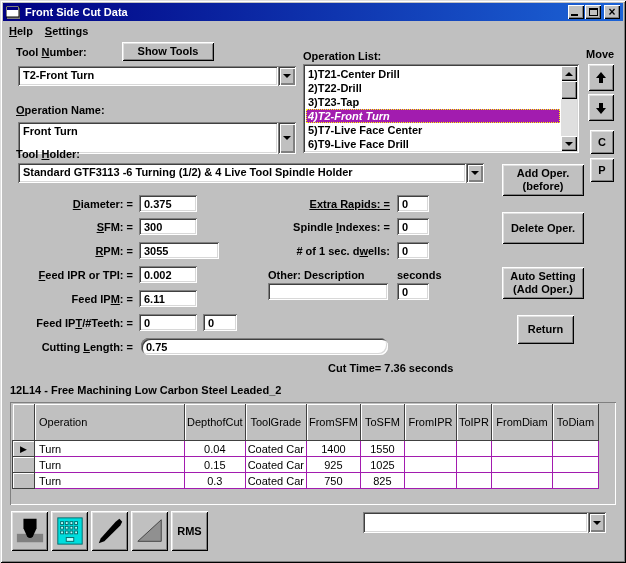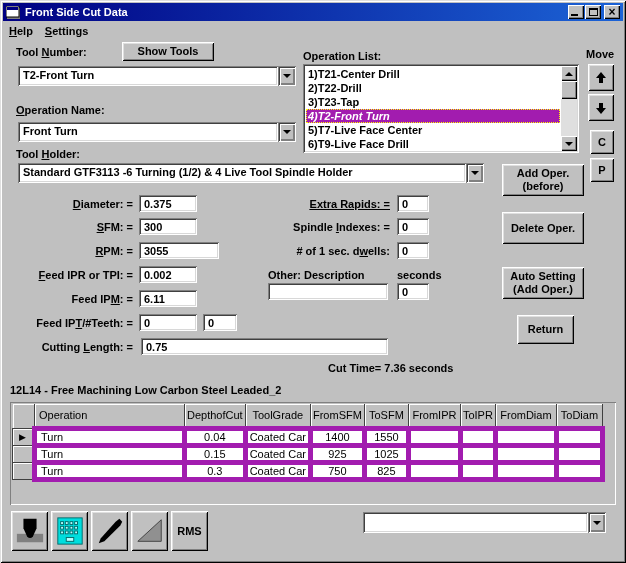--- a/index.html
+++ b/index.html
@@ -82,25 +82,25 @@
     display:flex; align-items:center; justify-content:center; }
   .scroll-thumb { position:absolute; left:0; top:15px; width:16px; height:18px; background:#c0c0c0;
     box-shadow: inset 1px 1px 0 #ffffff, inset -1px -1px 0 #000000, inset -2px -2px 0 #808080; }
 
   .gridbox { position:absolute; left:10px; top:402px; width:606px; height:103px; background:#c0c0c0;
     box-shadow: inset 1px 1px 0 #808080, inset -1px -1px 0 #ffffff; }
   table.grid { border-collapse:collapse; position:absolute; left:2px; top:2px; font-size:11px; font-weight:normal; table-layout:fixed; }
   table.grid th {
     background:#c0c0c0; font-weight:normal; height:17px; overflow:hidden; white-space:nowrap;
     border-right:1px solid #404040; border-bottom:1px solid #404040;
-    box-shadow: inset 1px 1px 0 #ffffff; text-align:center; padding:5px 2px;
+    box-shadow: inset 1px 1px 0 #ffffff; text-align:center; padding:12px 2px;
   }
   table.grid th:nth-child(2) { text-align:left; padding-left:4px; }
   table.grid td {
-    background:#fff; height:16px; border:5px solid #a21caf; overflow:hidden; white-space:nowrap;
+    background:#fff; height:16px; border:1px solid #a21caf; overflow:hidden; white-space:nowrap;
     text-align:center; padding:0 2px;
   }
   table.grid td:nth-child(2) { text-align:left; padding-left:4px; }
   table.grid td.row-selector { background:#c0c0c0; box-shadow: inset 1px 1px 0 #ffffff; border:1px solid #404040;
     font-size:9px; text-align:center; padding:0; }
 
   .toolbtn { position:absolute; top:511px; width:37px; height:40px; }
   .toolbtn svg { display:block; }
 
   .move-arrow-btn { width:26px; height:27px; }
@@ -140,21 +140,21 @@
   <div class="lbl" style="left:16px; top:46px;">Tool <u>N</u>umber:</div>
   <button class="btn" style="left:122px; top:42px; width:92px; height:19px;">Show Tools</button>
   <div class="combo" style="left:18px; top:66px; width:278px; height:20px;">
     <div class="field">T2-Front Turn</div>
     <div class="drop">
         <span class="tri-down"></span>
       </div>
   </div>
 
   <div class="lbl" style="left:16px; top:104px;"><u>O</u>peration Name:</div>
-  <div class="combo" style="left:18px; top:122px; width:278px; height:20px;">
+  <div class="combo" style="left:18px; top:122px; width:278px; height:32px;">
     <div class="field">Front Turn</div>
     <div class="drop">
         <span class="tri-down"></span>
       </div>
   </div>
 
   <div class="lbl" style="left:16px; top:148px;">Tool <u>H</u>older:</div>
   <div class="combo" style="left:18px; top:163px; width:466px; height:20px;">
     <div class="field">Standard GTF3113 -6 Turning (1/2) &amp; 4 Live Tool Spindle Holder</div>
     <div class="drop">
@@ -211,21 +211,21 @@
   <div class="lbl r" style="left:0; top:245px; width:133px;"><u>R</u>PM: =</div>
   <input class="txt" style="left: 139px; top: 242px; width: 80px; height: 17px;" value="3055">
   <div class="lbl r" style="left:0; top:269px; width:133px;"><u>F</u>eed IPR or TPI: =</div>
   <input class="txt" style="left: 139px; top: 266px; width: 58px; height: 17px;" value="0.002">
   <div class="lbl r" style="left:0; top:293px; width:133px;">Feed IP<u>M</u>: =</div>
   <input class="txt" style="left: 139px; top: 290px; width: 58px; height: 17px;" value="6.11">
   <div class="lbl r" style="left:0; top:317px; width:133px;">Feed IP<u>T</u>/#Teeth: =</div>
   <input class="txt" style="left: 139px; top: 314px; width: 58px; height: 17px;" value="0">
   <input class="txt" style="left: 203px; top: 314px; width: 34px; height: 17px;" value="0">
   <div class="lbl r" style="left:0; top:341px; width:133px;">Cutting <u>L</u>ength: =</div>
-  <input class="txt" style="left: 141px; top: 338px; width: 247px; height: 17px;" value="0.75">
+  <input class="txt" style="left: 141px; top: 338px; width: 247px; height: 17px; border-radius: 8px;" value="0.75">
 
   <div class="lbl r" style="left:240px; top:198px; width:150px;text-decoration:underline;"><u>E</u>xtra Rapids: =</div>
   <input class="txt" style="left: 397px; top: 195px; width: 32px; height: 17px;" value="0">
   <div class="lbl r" style="left:240px; top:221px; width:150px;">Spindle <u>I</u>ndexes: =</div>
   <input class="txt" style="left: 397px; top: 218px; width: 32px; height: 17px;" value="0">
   <div class="lbl r" style="left:240px; top:245px; width:150px;"># of 1 sec. d<u>w</u>ells:</div>
   <input class="txt" style="left: 397px; top: 242px; width: 32px; height: 17px;" value="0">
   <div class="lbl" style="left:268px; top:269px;">Other: Description</div>
   <div class="lbl" style="left:397px; top:269px;">seconds</div>
   <input class="txt" style="left: 268px; top: 283px; width: 120px; height: 17px;" value="">

